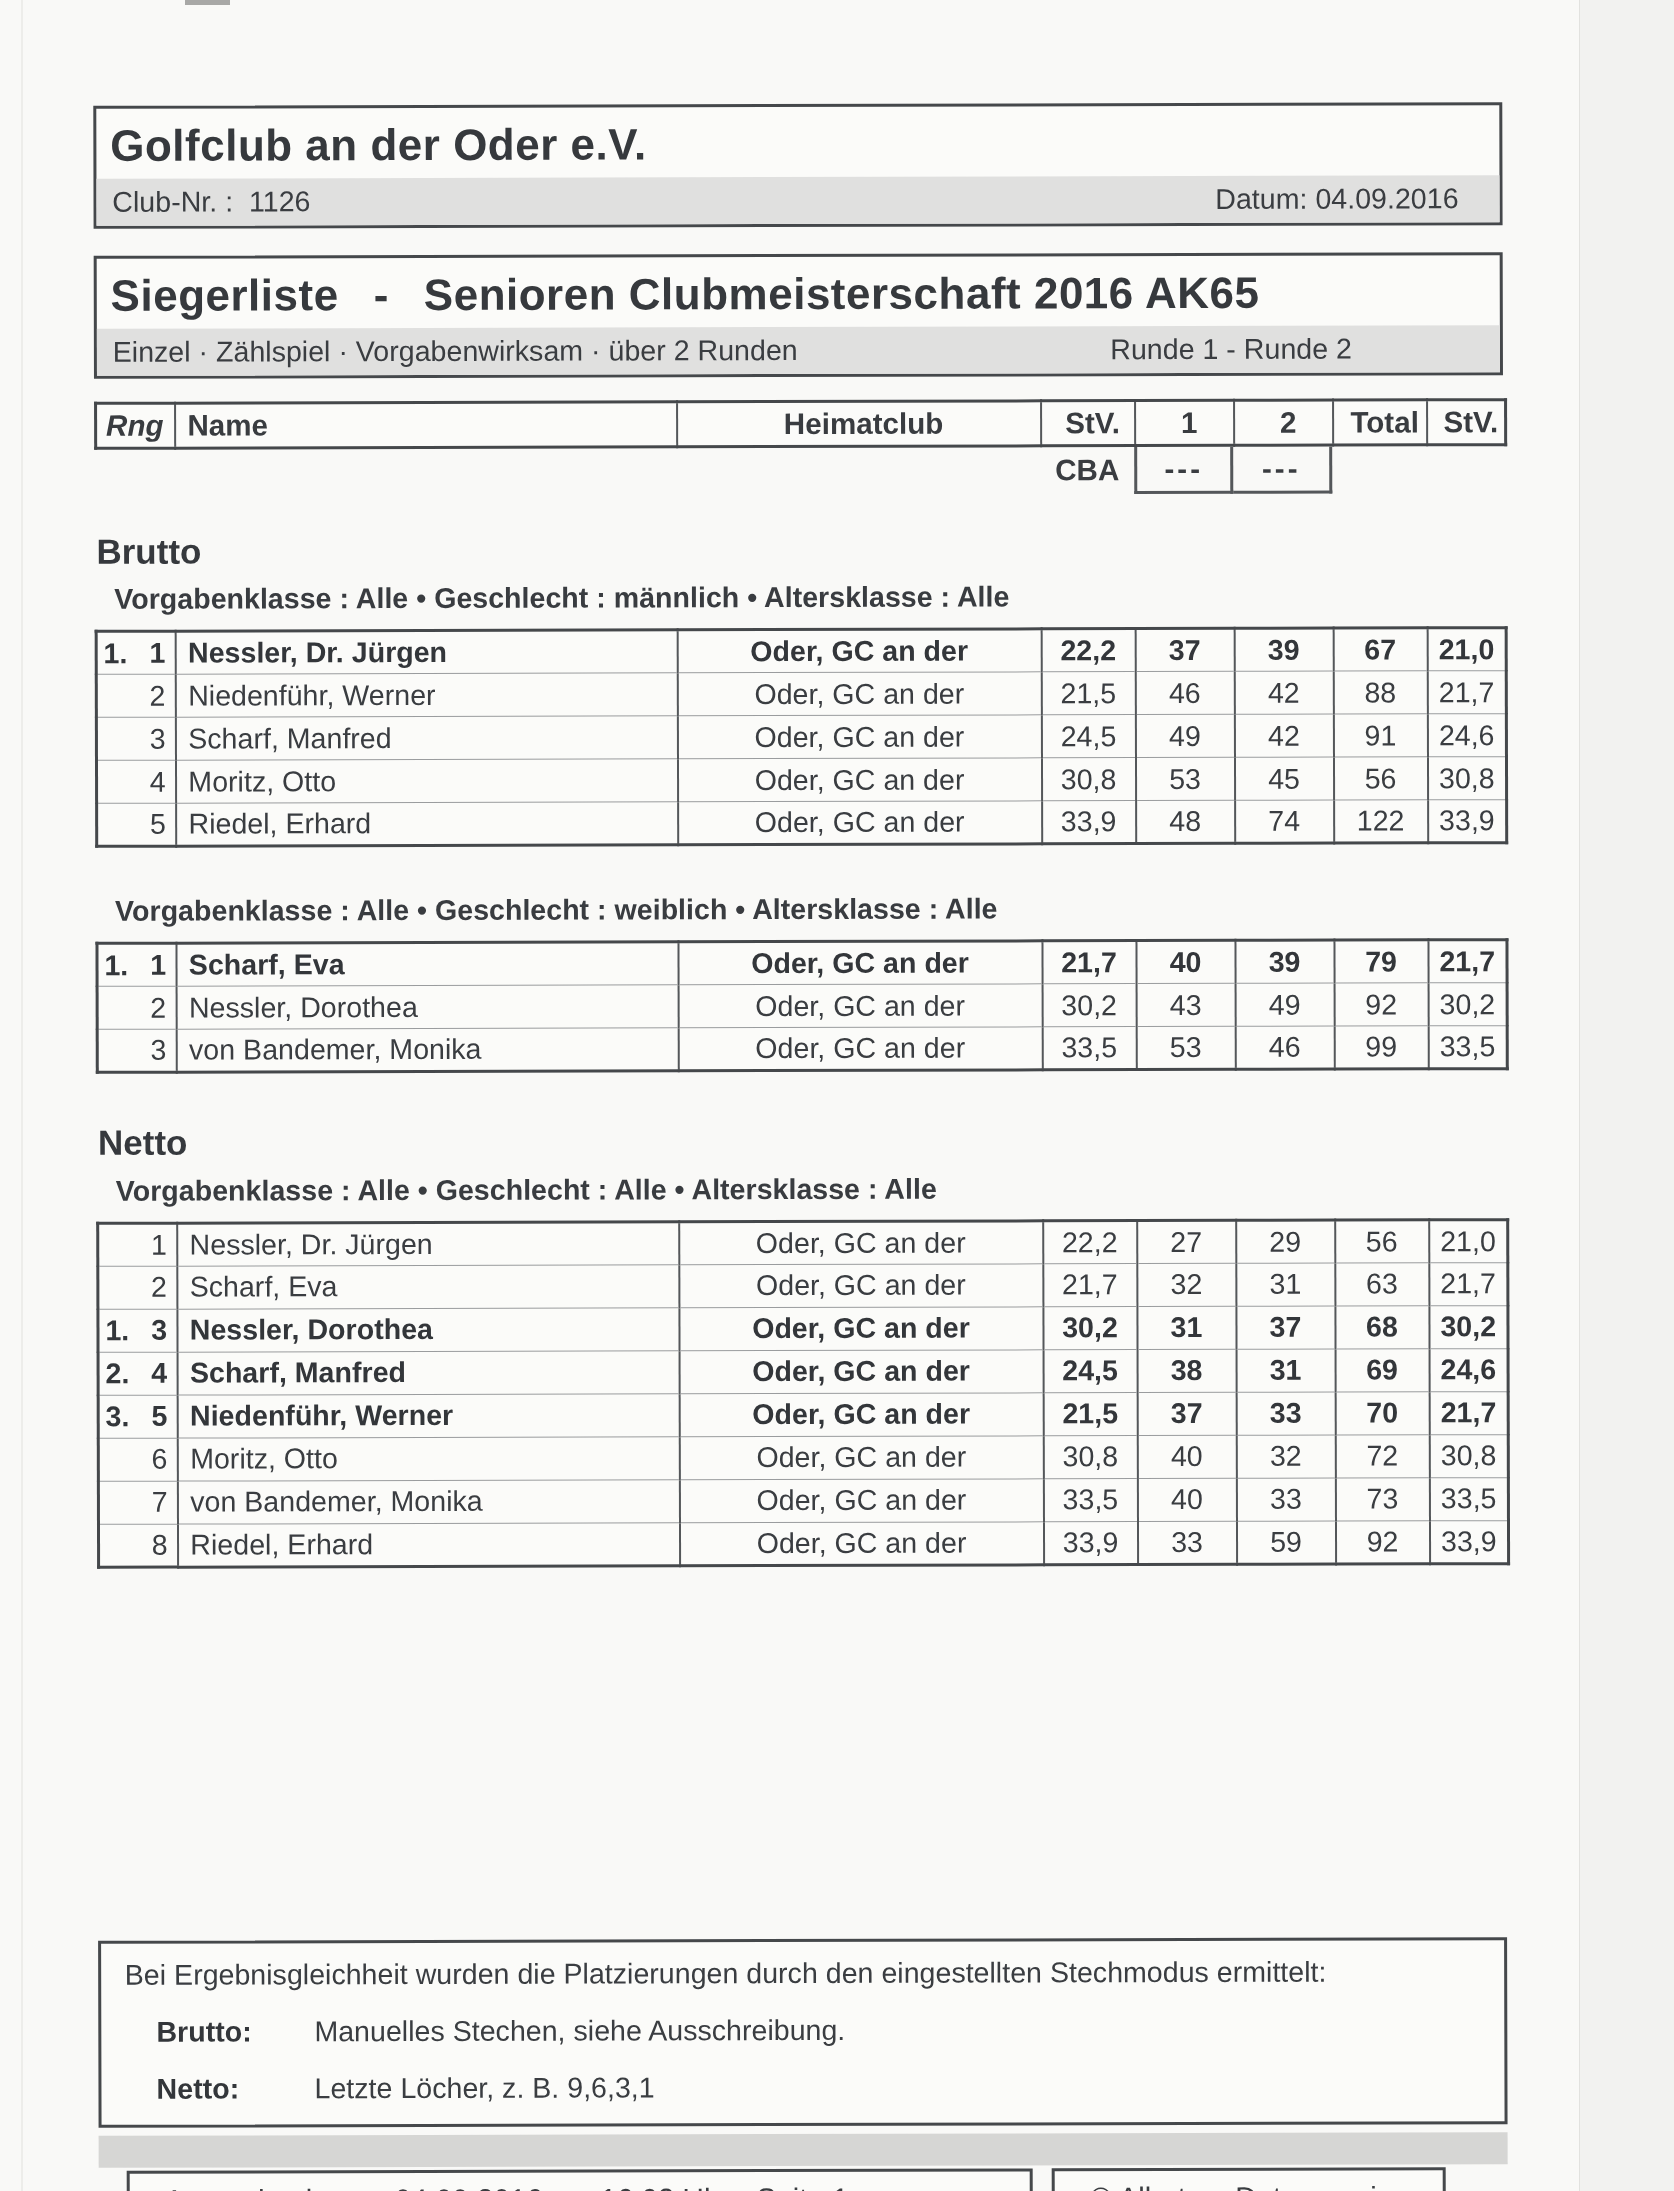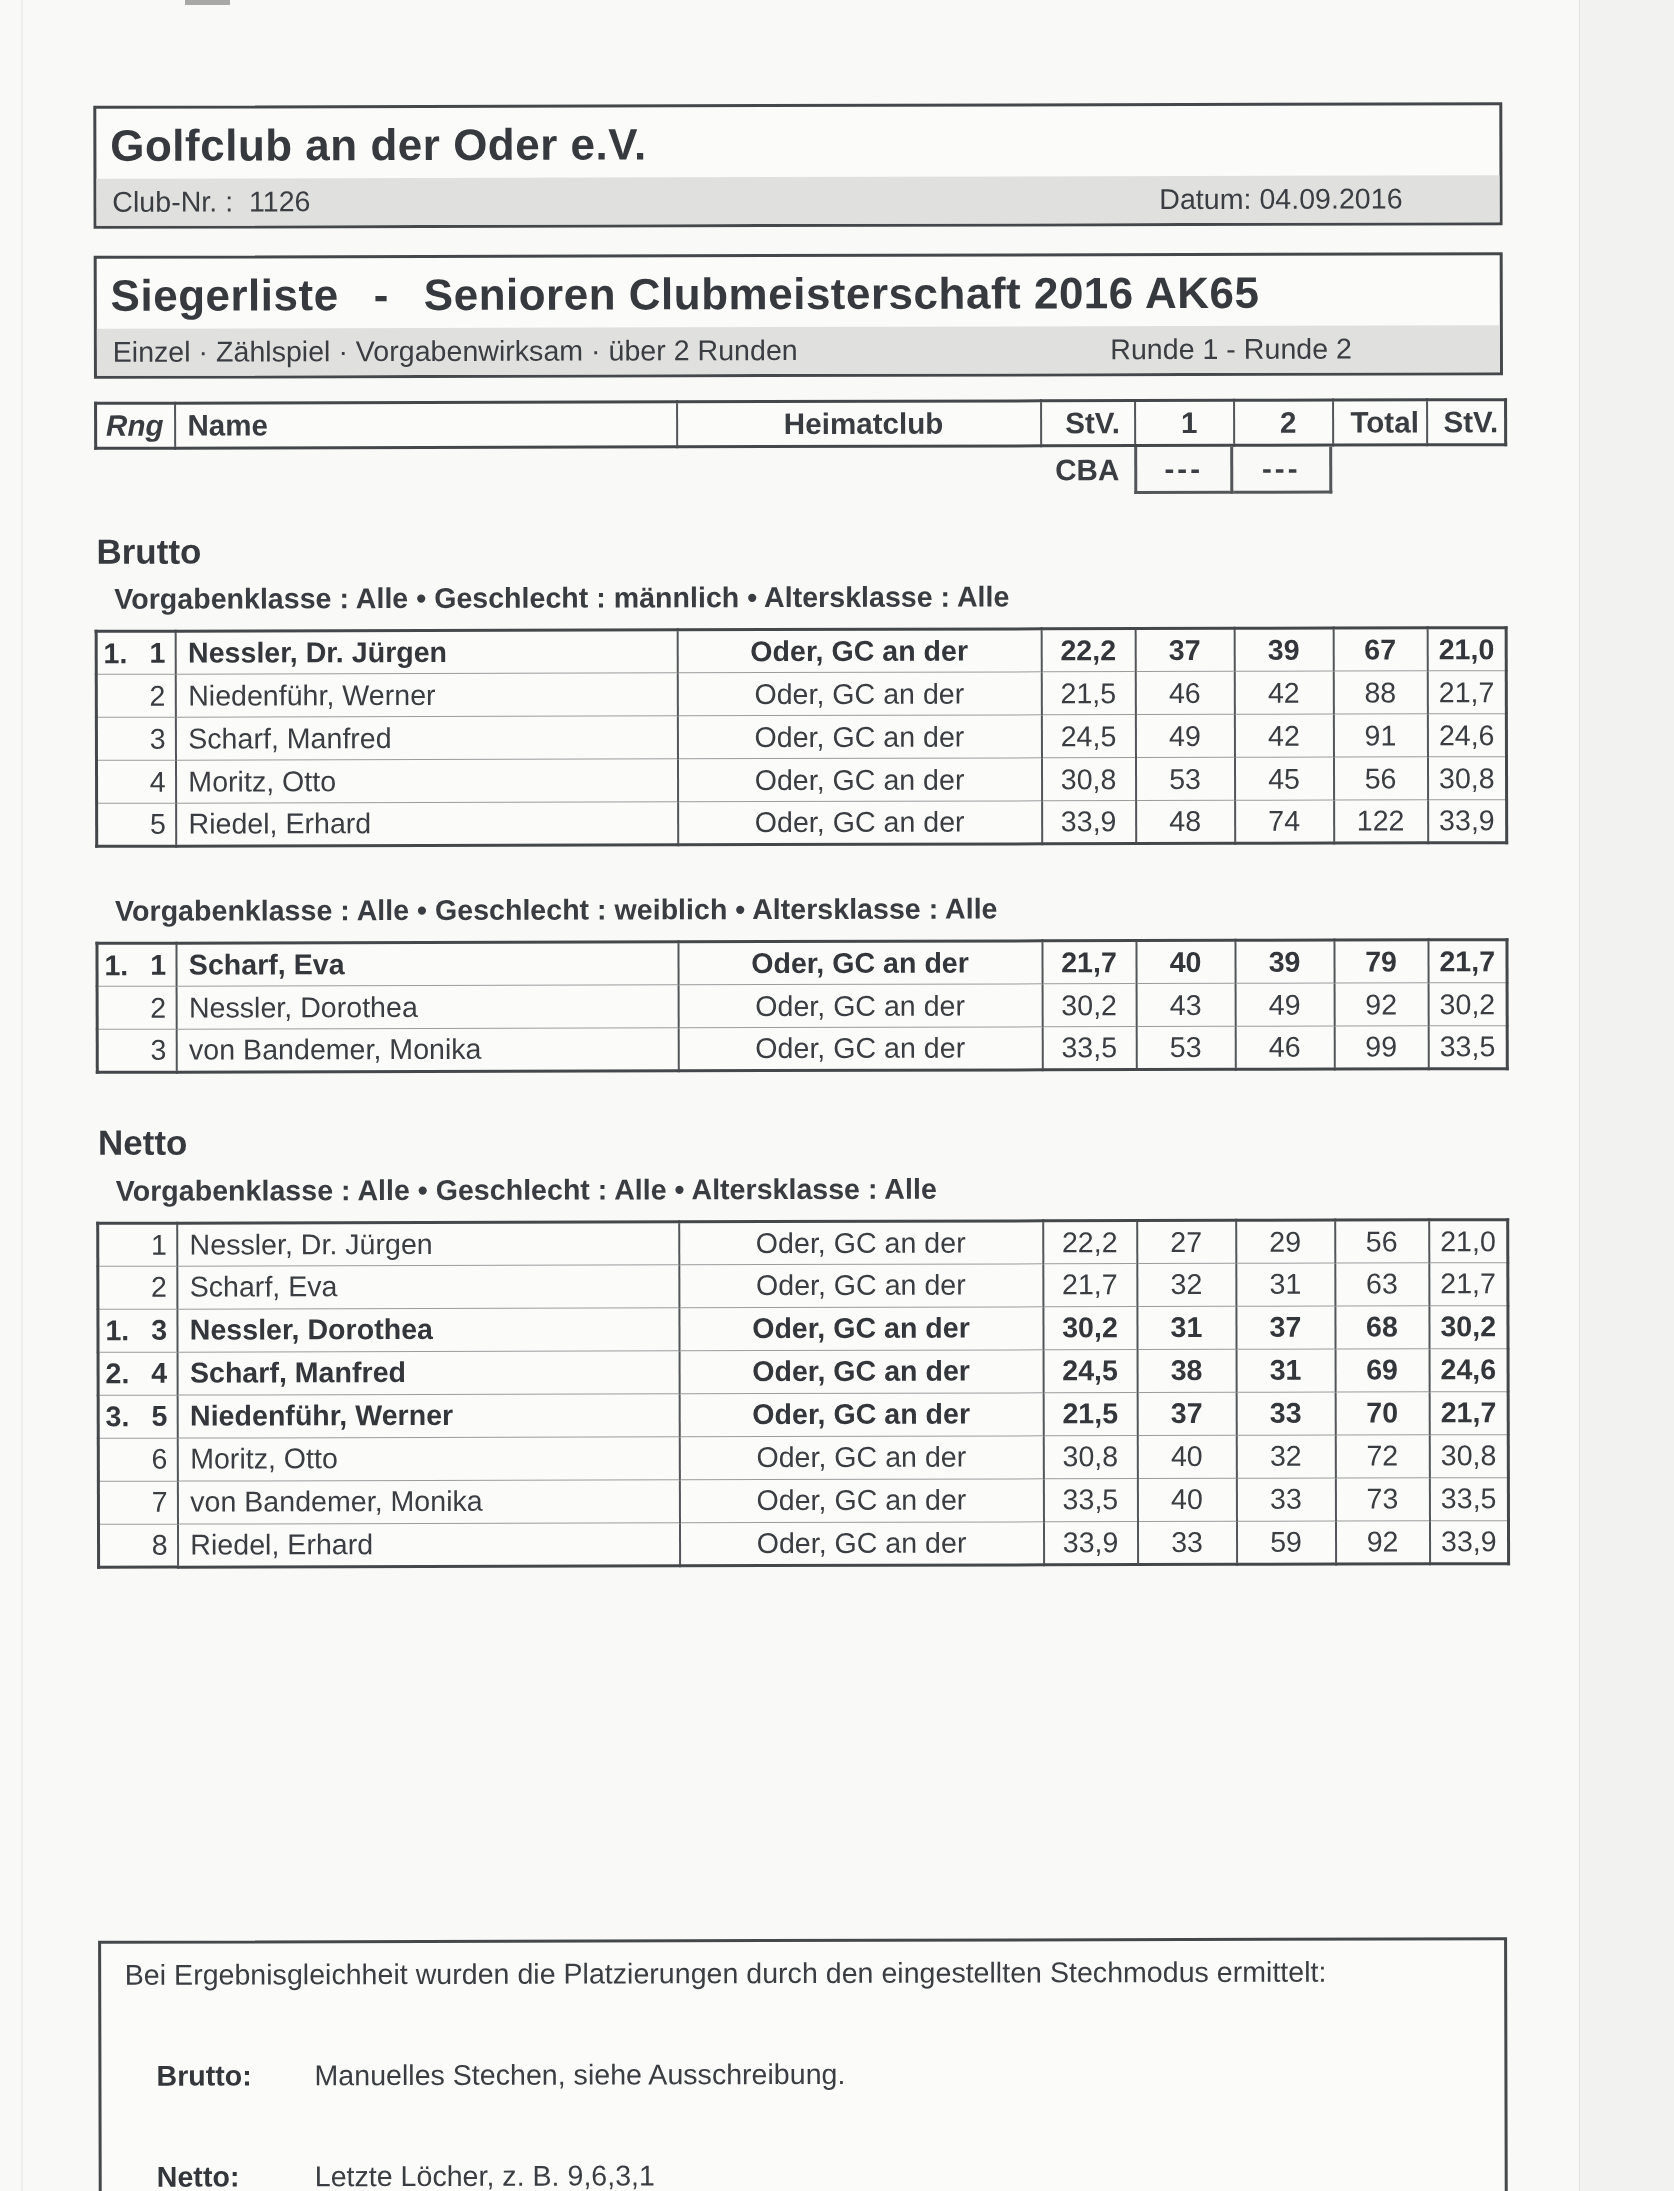--- a/index.html
+++ b/index.html
@@ -8,21 +8,21 @@
   .paper { position:absolute; left:0; top:0; width:1580px; height:2192px; background:#f9f9f7; border-right:1px solid #e2e2df; }
   .scan-line { position:absolute; left:20.7px; top:0; width:2px; height:2192px; background:#ededea; }
   .scan-speck { position:absolute; left:185px; top:0; width:45px; height:4.9px; background:#a8a8a6; }
   .content { position:absolute; left:93px; top:0; width:1409px; transform:rotate(-0.15deg); transform-origin:50% 0; }
 
   .box { border:3px solid #45484b; background:#fbfbf9; }
   .club-box { margin-top:104px; }
   .box-title { font-size:44px; font-weight:bold; color:#36393d; padding:11.8px 13.8px 7.9px 13.8px; letter-spacing:0.5px; }
   .band { background:#e0e0df; height:47px; display:flex; align-items:center; font-size:28.6px; padding:0 0 0 15.8px; }
   .band .left-part { flex:1; }
-  .band .right-part { margin-right:97px; }
+  .band .right-part { margin-right:41px; }
   .title-box { margin-top:27.6px; }
   .title-row { display:flex; align-items:baseline; }
   .title-sep { margin:0 35px; }
   .title-box .band .right-part { margin-right:148px; }
 
   
   table.grid { border-collapse:collapse; table-layout:fixed; width:1409px; background:#fbfbf9; }
   col.c-rng{width:79px;} col.c-name{width:502px;} col.c-club{width:364px;}
   col.c-stv{width:94px;} col.c-r1{width:99px;} col.c-r2{width:99px;}
   col.c-tot{width:94px;} col.c-stv2{width:79px;}
@@ -52,21 +52,21 @@
   td.cell-rng { position:relative; }
   td.cell-rng .place { position:absolute; left:5.9px; top:50%; transform:translateY(-50%); }
   td.cell-rng .rngnum { display:block; text-align:right; padding-right:8.9px; }
   td.cell-name { padding-left:11.8px; }
   td.cell-club, td.cell-num { text-align:center; }
   tr.bold-row td { font-weight:bold; color:#33363a; }
 
   .footnote-box { margin-top:372px; padding:15.8px 19.7px 19.7px 23.6px; }
   .fn-line1 { font-size:28.6px; }
   .fn-line { font-size:28.6px; margin-top:23.6px; padding-left:31.5px; }
-  .fn-label { display:inline-block; width:150px; font-weight:bold; color:#33363a;margin-top:44px; }
+  .fn-label { display:inline-block; width:150px; font-weight:bold; color:#33363a; }
 
   .bottom-band { margin-top:7.9px; height:31.5px; width:1409px; background:#d6d6d4; }
   .bottom-bar { display:flex; margin-top:3px; }
   .print-box { border:3px solid #45484b; background:#fbfbf9; width:906px; margin-left:27.6px; height:63px; font-size:29.6px; padding:9.9px 0 0 35px; }
   .copy-box { border:3px solid #45484b; background:#fbfbf9; width:394px; margin-left:19.7px; height:63px; font-size:29.6px; padding-top:9.9px; text-align:center; }
 </style>
 </head>
 <body>
 
 <div class="paper"></div>

